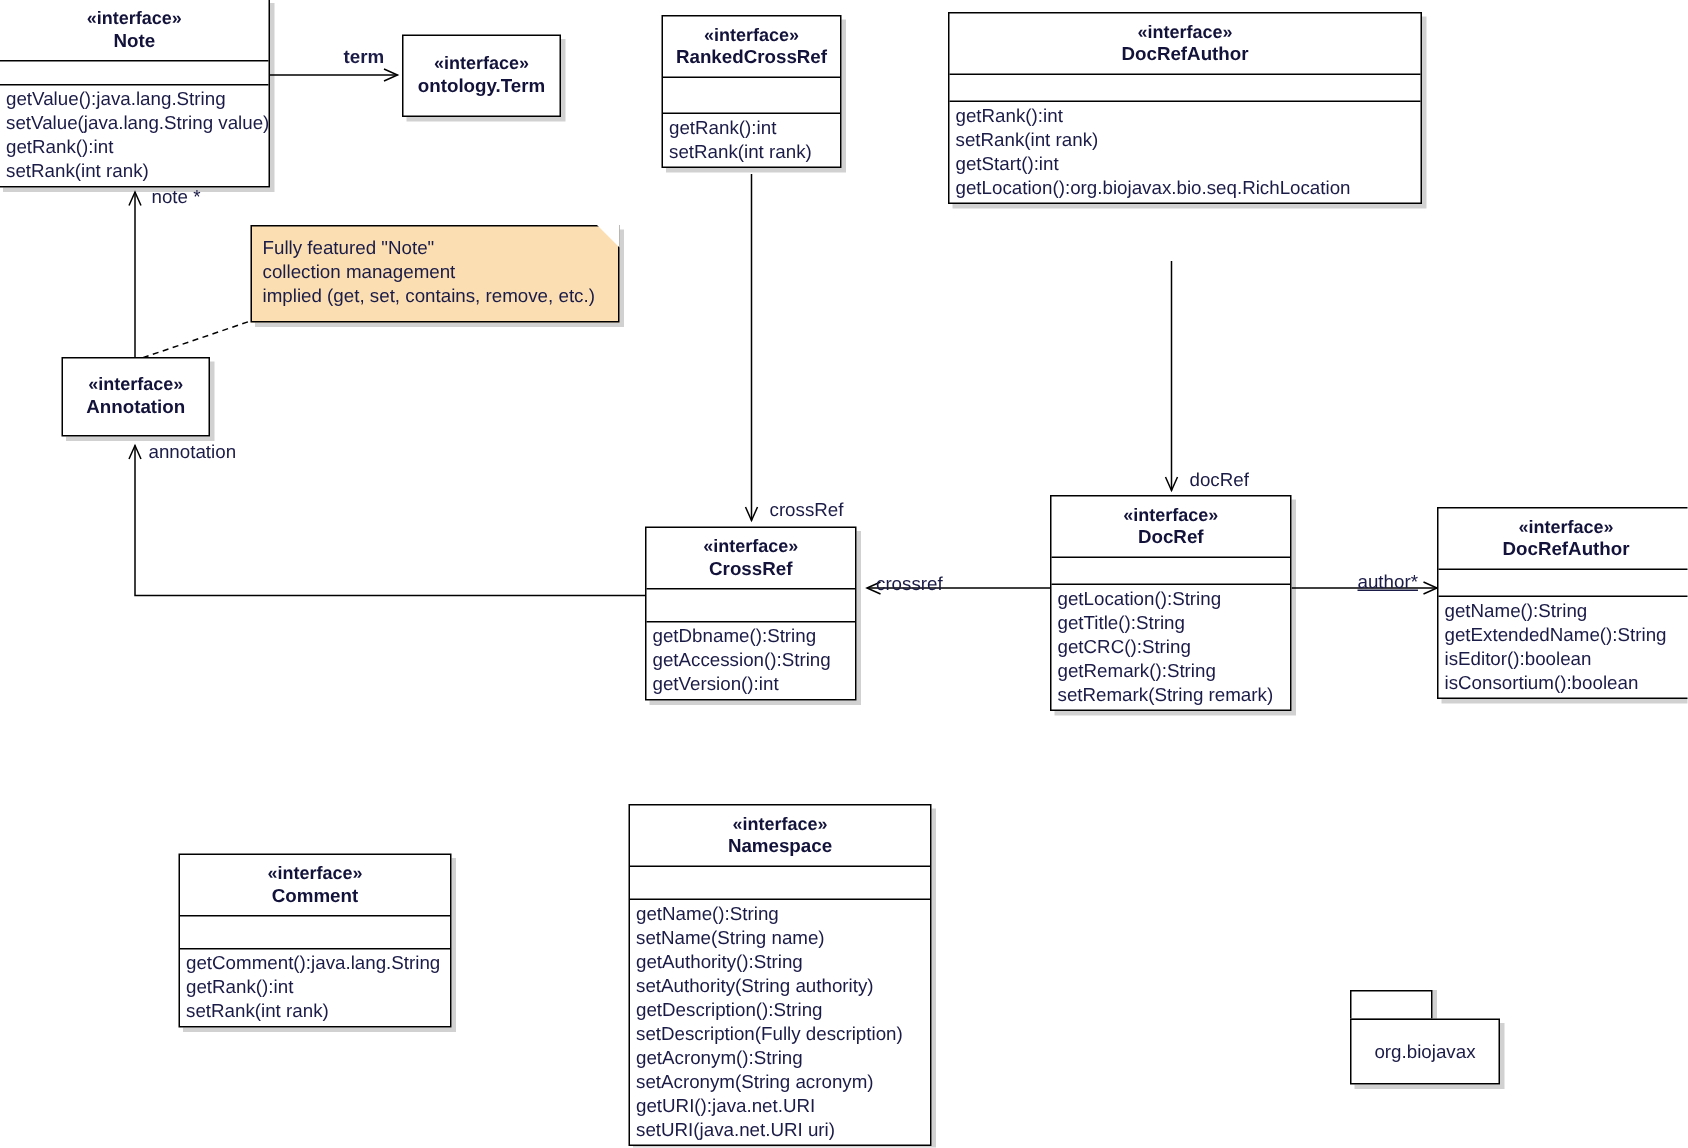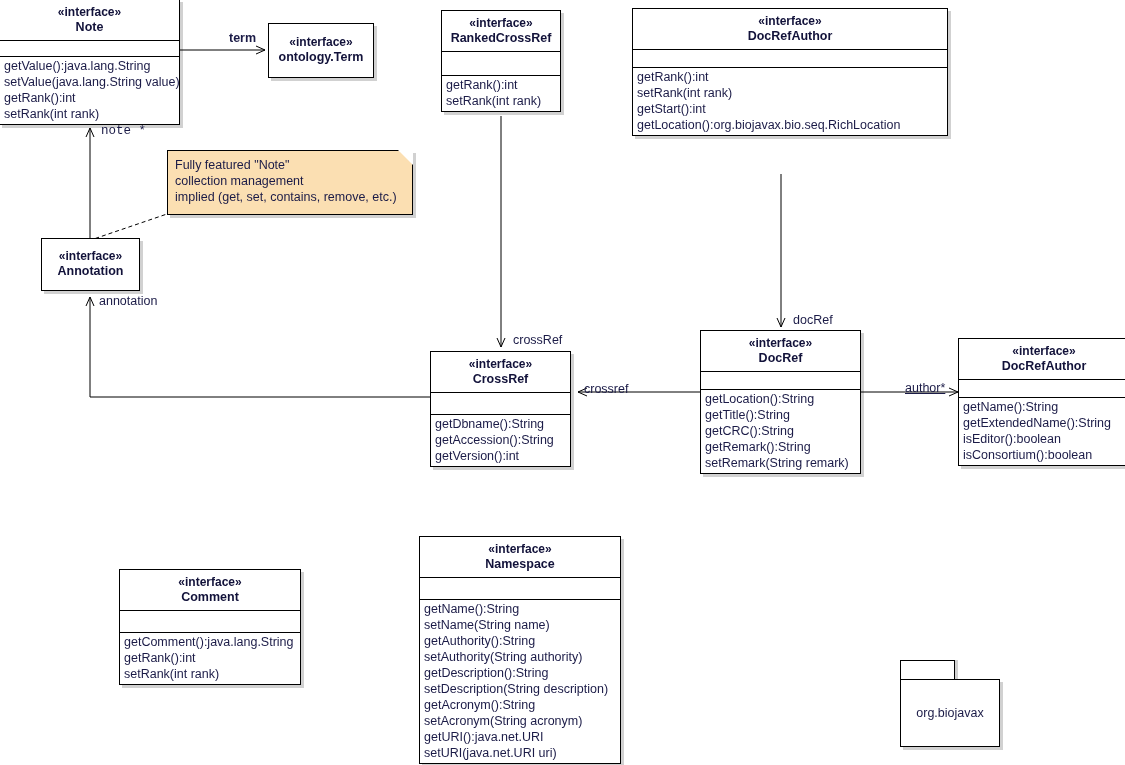--- a/index.html
+++ b/index.html
@@ -62,21 +62,21 @@
   }
 
   
   .pkg{position:absolute;z-index:5;}
   .pkg .tab{
     position:absolute;left:0;top:0;width:55px;height:20px;
     background:#fff;border:1px solid #000;box-sizing:border-box;
     box-shadow:3px 0 0 0 rgba(0,0,0,0.18);
   }
   .pkg .body{
-    position:absolute;left:0;top:19px;width:100px;height:68px;
+    position:absolute;left:0;top:19px;width:100px;height:44px;
     background:#fff;border:1px solid #000;box-sizing:border-box;
     box-shadow:3px 3px 0 0 rgba(0,0,0,0.18);
     display:flex;align-items:center;justify-content:center;
     font-size:12.5px;color:#1b1b47;
   }
 
   
   .elabel{
     position:absolute;
     font-size:12.5px;
@@ -135,21 +135,21 @@
     <g>
       <path d="M861,392 L958,392" fill="none" stroke="#000" stroke-width="1" marker-end="url(#openArrowR)"></path>
     </g>
 
     <g>
       <path d="M82,243 L167,214" fill="none" stroke="#000" stroke-width="1" stroke-dasharray="4,3"></path>
     </g>
   </svg>
 
   <div class="elabel" style="left:229px;top:31px;font-weight:bold;">term</div>
-  <div class="elabel" style="left:101px;top:124px;font-family:Liberation Mono, monospace;">note *</div>
+  <div class="elabel" style="left:101px;top:124px;">note *</div>
   <div class="elabel" style="left:99px;top:294px;">annotation</div>
   <div class="elabel" style="left:513px;top:333px;">crossRef</div>
   <div class="elabel" style="left:584px;top:382px;">crossref</div>
   <div class="elabel" style="left:793px;top:313px;">docRef</div>
   <div class="elabel" style="left:905px;top:381px;text-decoration:underline;">author*</div>
 
   <div class="uml" style="left:-1px;top:-1px;width:181px;">
     <div class="hdr">
       <span class="stereo">«interface»</span>
       <span class="cname">Note</span>
@@ -270,21 +270,21 @@
       <span class="stereo">«interface»</span>
       <span class="cname">Namespace</span>
     </div>
     <div class="attrs" style="height:21px;"></div>
     <div class="ops">
       <div class="op">getName():String</div>
       <div class="op">setName(String name)</div>
       <div class="op">getAuthority():String</div>
       <div class="op">setAuthority(String authority)</div>
       <div class="op">getDescription():String</div>
-      <div class="op">setDescription(String description)</div>
+      <div class="op">setDescription(Fully description)</div>
       <div class="op">getAcronym():String</div>
       <div class="op">setAcronym(String acronym)</div>
       <div class="op">getURI():java.net.URI</div>
       <div class="op">setURI(java.net.URI uri)</div>
     </div>
   </div>
 
   <div class="pkg" style="left:900px;top:660px;width:103px;height:76px;">
     <div class="tab"></div>
     <div class="body">org.biojavax</div>

